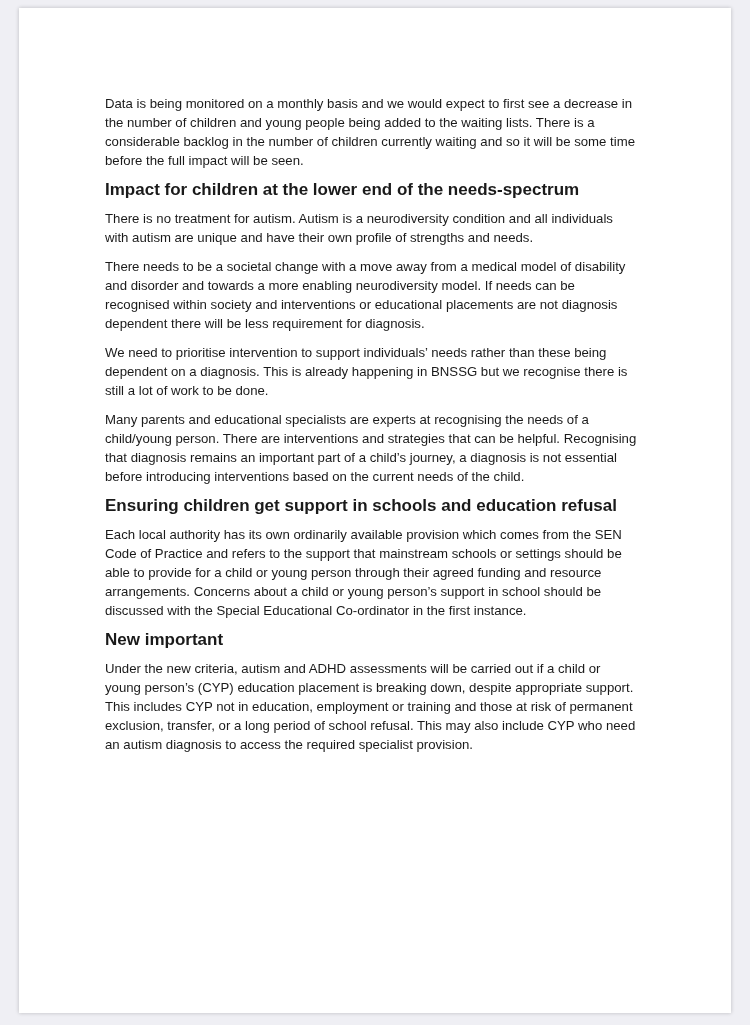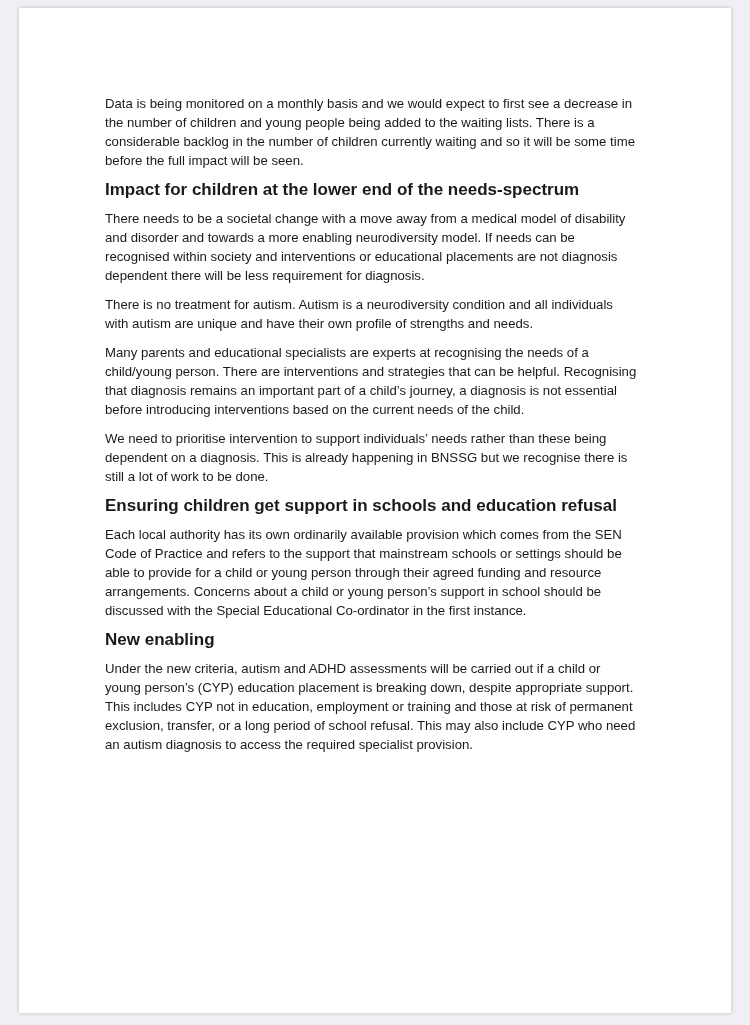--- a/index.html
+++ b/index.html
@@ -42,22 +42,22 @@
       font-weight: bold;
     }
   </style>
 </head>
 <body>
 
 <div class="page">
   <div class="content">
     <p>Data is being monitored on a monthly basis and we would expect to first see a decrease in the number of children and young people being added to the waiting lists. There is a considerable backlog in the number of children currently waiting and so it will be some time before the full impact will be seen.</p>
     <h2>Impact for children at the lower end of the needs-spectrum</h2>
+    <p>There is no treatment for autism. Autism is a neurodiversity condition and all individuals with autism are unique and have their own profile of strengths and needs.</p>
     <p>There needs to be a societal change with a move away from a medical model of disability and disorder and towards a more enabling neurodiversity model. If needs can be recognised within society and interventions or educational placements are not diagnosis dependent there will be less requirement for diagnosis.</p>
-    <p>There is no treatment for autism. Autism is a neurodiversity condition and all individuals with autism are unique and have their own profile of strengths and needs.</p>
+    <p>We need to prioritise intervention to support individuals’ needs rather than these being dependent on a diagnosis. This is already happening in BNSSG but we recognise there is still a lot of work to be done.</p>
     <p>Many parents and educational specialists are experts at recognising the needs of a child/young person. There are interventions and strategies that can be helpful. Recognising that diagnosis remains an important part of a child’s journey, a diagnosis is not essential before introducing interventions based on the current needs of the child.</p>
-    <p>We need to prioritise intervention to support individuals’ needs rather than these being dependent on a diagnosis. This is already happening in BNSSG but we recognise there is still a lot of work to be done.</p>
     <h2>Ensuring children get support in schools and education refusal</h2>
     <p>Each local authority has its own ordinarily available provision which comes from the SEN Code of Practice and refers to the support that mainstream schools or settings should be able to provide for a child or young person through their agreed funding and resource arrangements. Concerns about a child or young person’s support in school should be discussed with the Special Educational Co-ordinator in the first instance.</p>
-    <h2>New enabling</h2>
+    <h2>New important</h2>
     <p>Under the new criteria, autism and ADHD assessments will be carried out if a child or young person’s (CYP) education placement is breaking down, despite appropriate support. This includes CYP not in education, employment or training and those at risk of permanent exclusion, transfer, or a long period of school refusal. This may also include CYP who need an autism diagnosis to access the required specialist provision.</p>
   </div>
 </div>
 
 </body></html>

